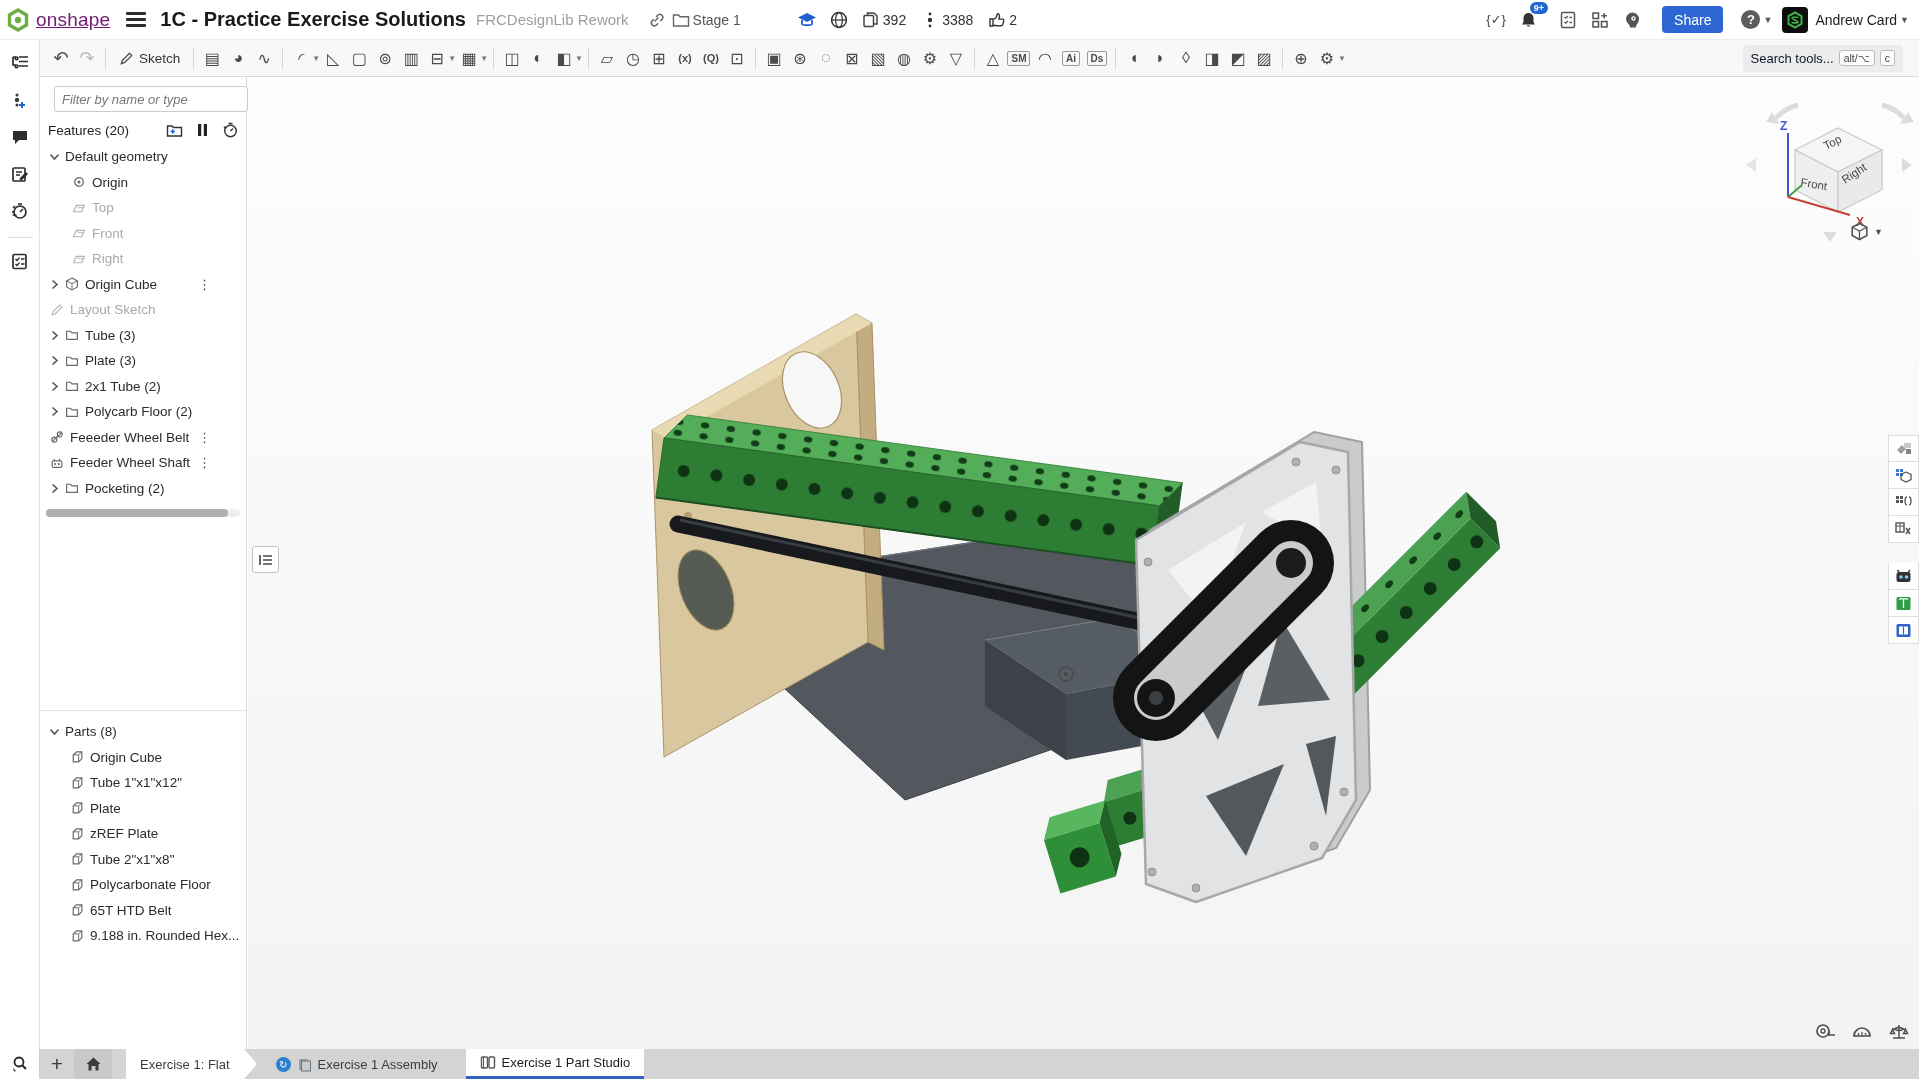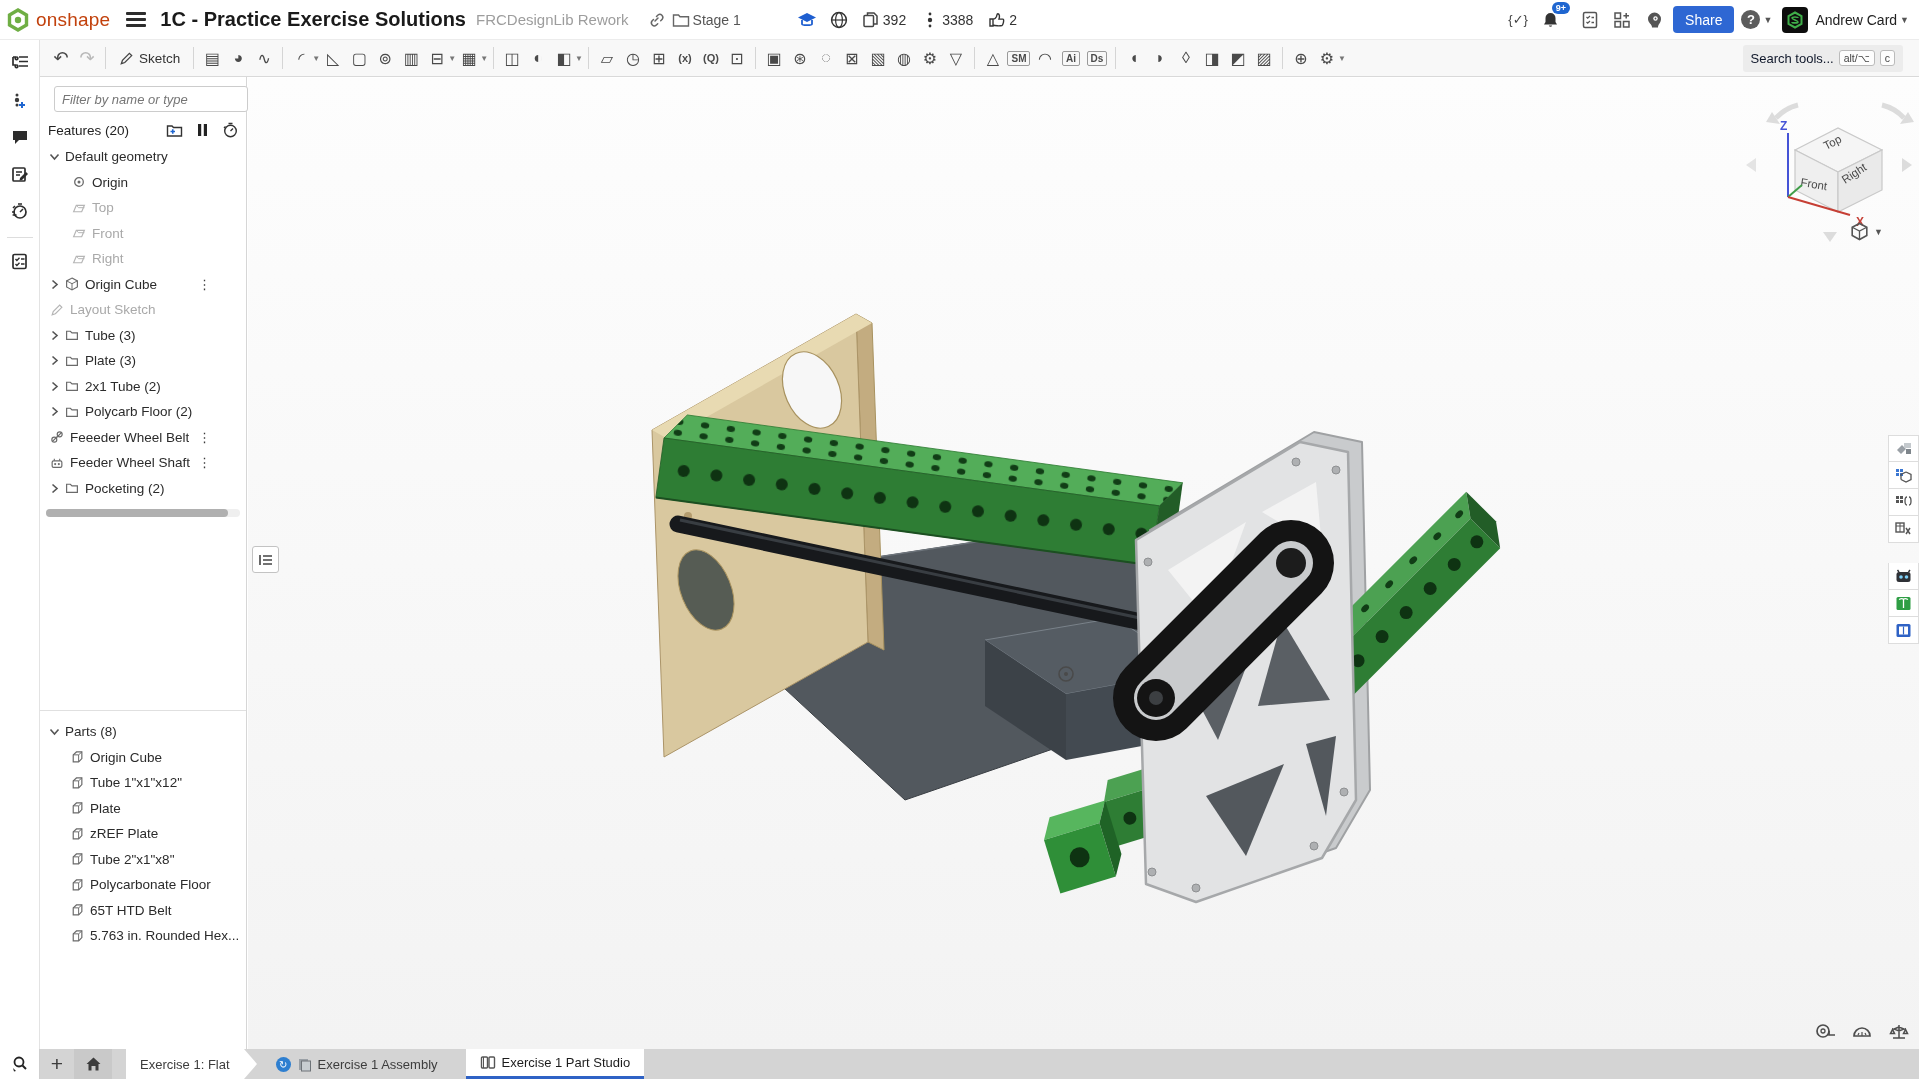--- a/index.html
+++ b/index.html
@@ -5,30 +5,30 @@
   * { margin:0; padding:0; box-sizing:border-box; }
   html,body { background:#e9e9e9; }
   #root {
     position:relative; width:1919px; height:1079px; overflow:hidden;
     font-family:"Liberation Sans", sans-serif; background:#fff; color:#222;
   }
   
   .topbar { position:absolute; top:0; left:0; right:0; height:40px; background:#fff;
     display:flex; align-items:center; padding:0 10px 0 6px; border-bottom:1px solid #ececec; }
   .logo { display:flex; align-items:center; gap:6px; }
-  .logo-text { font-size:19px; color:#c2410c; font-weight:500; letter-spacing:.2px; }
+  .logo-text { font-size:19px; color:#701a75; font-weight:500; letter-spacing:.2px;text-decoration:underline; }
   .hamburger { width:20px; height:15px; margin:0 14px 0 16px; display:flex; flex-direction:column; justify-content:space-between; cursor:pointer; }
   .hamburger span { height:3px; background:#2d2d2d; border-radius:1px; }
   .doc-title { font-size:20px; font-weight:bold; color:#1a1a1a; white-space:nowrap; }
   .doc-subtitle { font-size:15px; color:#9d9d9d; margin-left:10px; white-space:nowrap; }
   .tb-ico { display:inline-flex; align-items:center; justify-content:center; width:24px; height:24px; color:#555; }
   .tb-stat { font-size:14px; color:#333; margin-right:4px; }
   .gap8 { margin-left:8px; } .gap16 { margin-left:16px; }
   .share-btn { background:#2e67d3; color:#fff; font-size:14px; border:none; border-radius:4px;
-    height:27px; padding:0 12px; margin:0 7px; cursor:pointer; }
+    height:27px; padding:0 12px; margin:0 18px; cursor:pointer; }
   .help-circle { width:19px; height:19px; border-radius:50%; background:#5c5c5c; color:#fff;
     font-size:13px; font-weight:bold; display:flex; align-items:center; justify-content:center; }
   .caret { font-size:9px; color:#555; margin-left:3px; }
   .avatar { width:26px; height:26px; border-radius:4px; background:#0d0d0d; display:flex; align-items:center; justify-content:center; margin-left:10px; }
   .user-name { font-size:14px; color:#222; margin-left:7px; }
   .bell-wrap { position:relative; }
   .badge { position:absolute; top:-6px; right:-8px; background:#1f66d0; color:#fff; font-size:9px;
     padding:1px 4px; border-radius:7px; font-weight:bold; }
   
   .toolbar { position:absolute; top:40px; left:40px; right:0; height:37px; background:#f8f8f8;
@@ -625,21 +625,21 @@
             </span>
             <span class="tlabel">65T HTD Belt</span>
           </div>
           <div class="tree-row">
             <span class="spacer" style="width: 20px;"></span>
             <span class="ticon">
               <svg width="14" height="14" viewBox="0 0 13 13" style="color: rgb(106, 106, 106);">
                 <use href="#sym-part" xlink:href="#sym-part"></use>
               </svg>
             </span>
-            <span class="tlabel">5.763 in. Rounded Hex...</span>
+            <span class="tlabel">9.188 in. Rounded Hex...</span>
           </div>
         </div>
     </div>
   </div>
 
   <div class="viewport"></div>
 
   <svg id="model" viewBox="247 77 1672 972" style="left:247px;top:77px;width:1672px;height:972px;">
     <defs>
       <pattern id="holesTop" patternUnits="userSpaceOnUse" x="0" y="-26" width="26" height="26">

